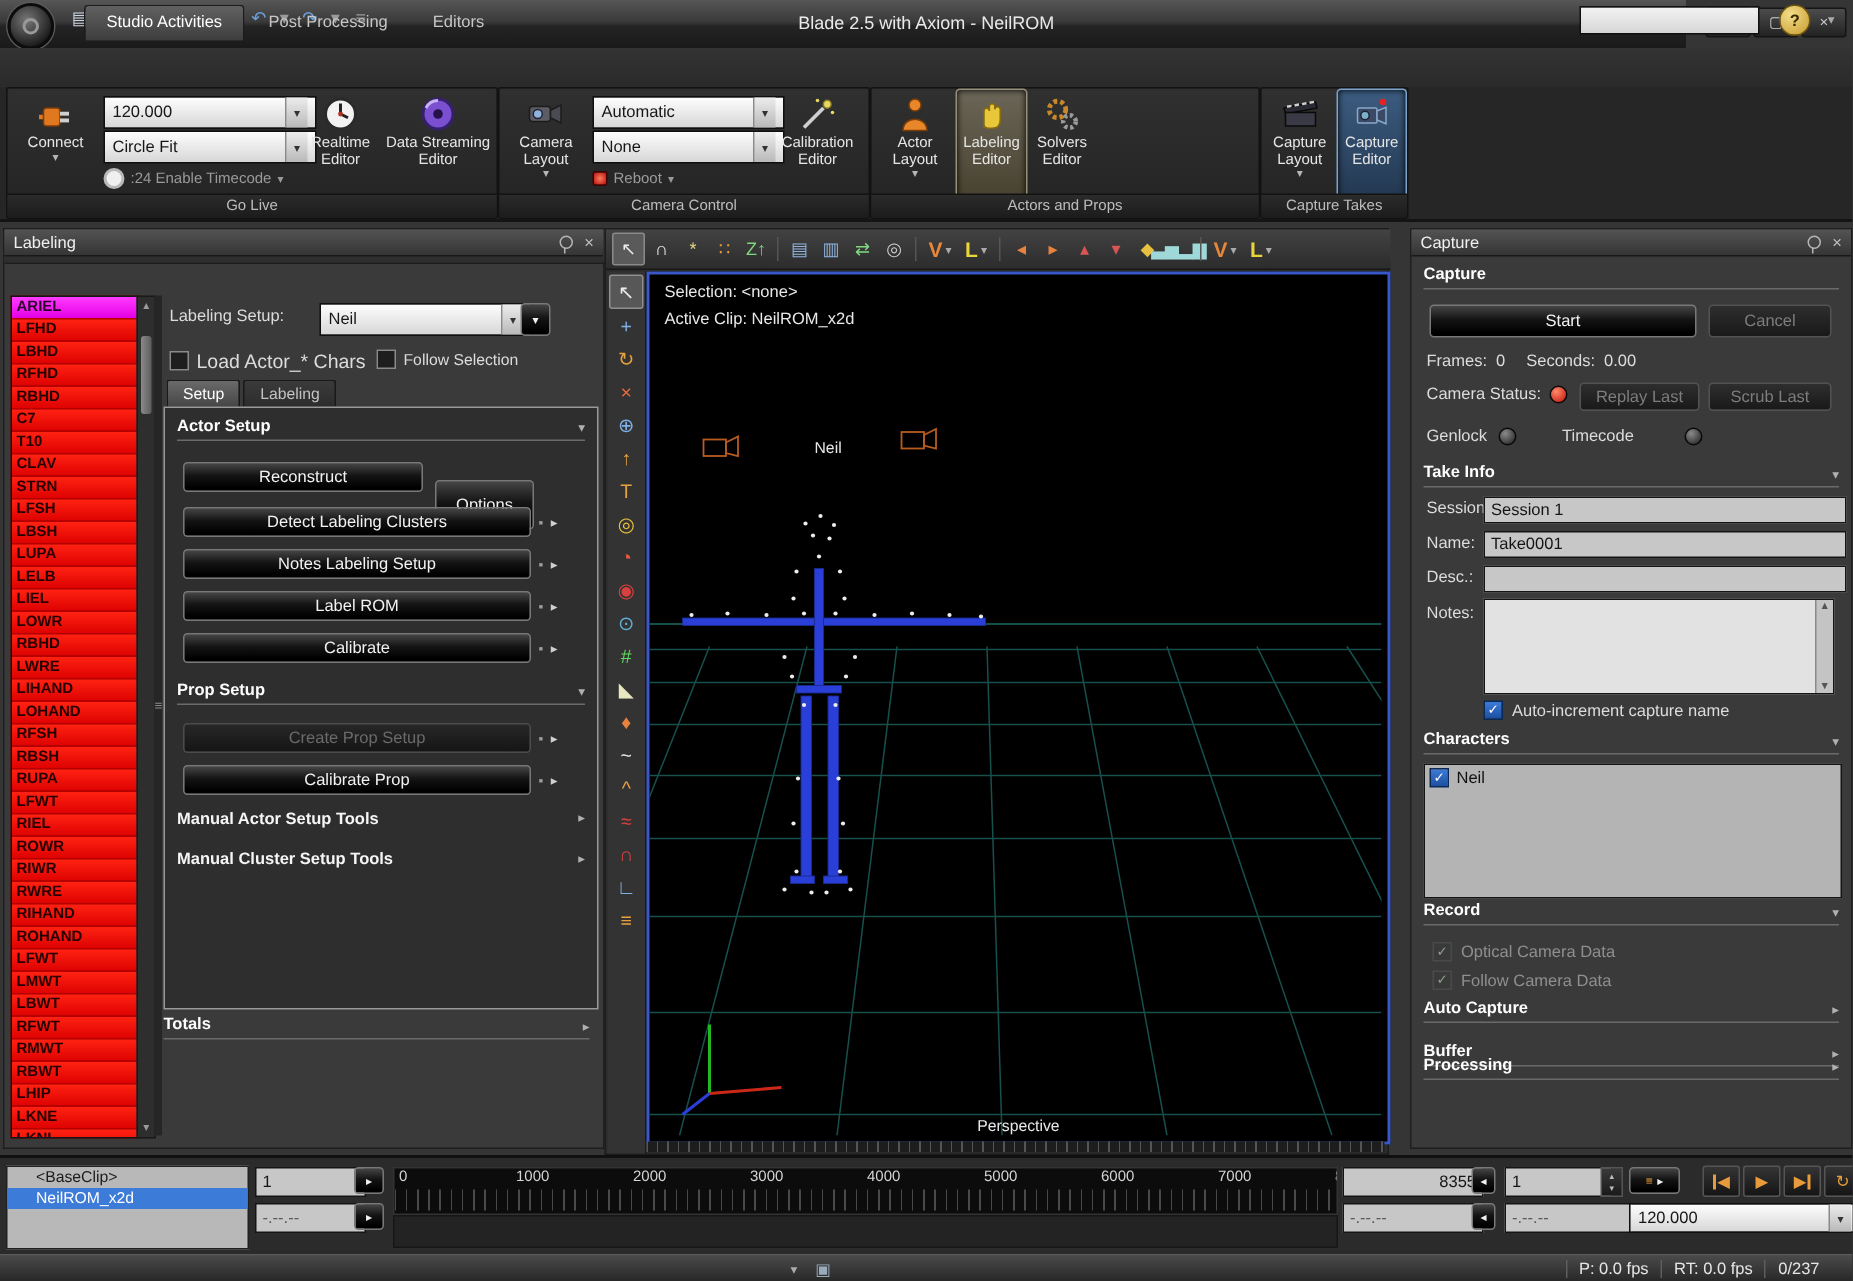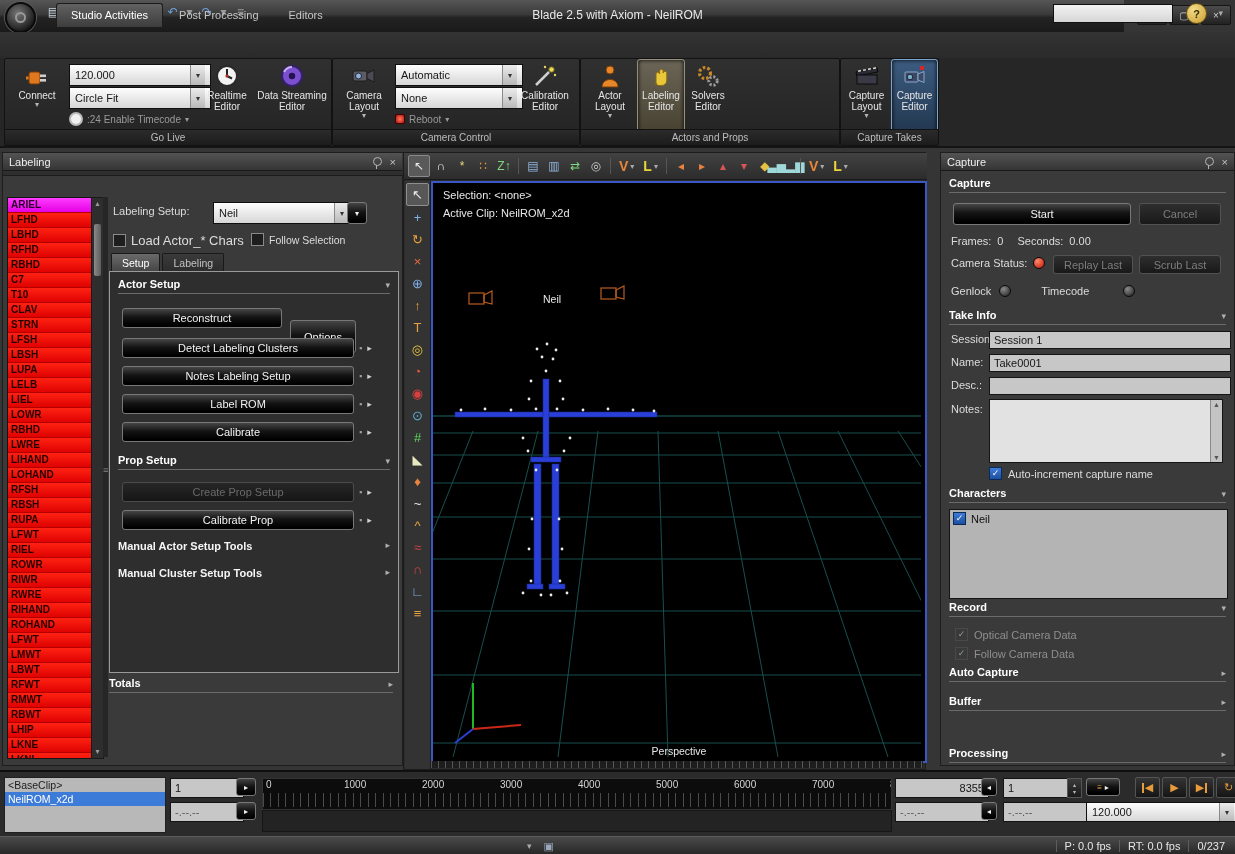--- a/index.html
+++ b/index.html
@@ -106,21 +106,21 @@
   .crow{position:absolute;display:flex;align-items:center;gap:6px;color:#dcdcdc}
   .cfield{position:absolute;height:16px}
   #notes{left:48px;top:246px;width:232px;height:62px;background:#e2e2e2;border:1px solid #141414}
   #notes .nscroll{position:absolute;right:0;top:0;bottom:0;width:11px;background:#c4c4c4;border-left:1px solid #8a8a8a;display:flex;flex-direction:column;justify-content:space-between;align-items:center;color:#555;font-size:7px;padding:1px 0}
   #charbox{left:8px;top:356px;width:277px;height:88px;background:#b4b4b4;border:1px solid #141414}
   .charitem{display:flex;align-items:center;gap:5px;padding:2px 3px;color:#101010;font-size:11px}
 
   
   #timeline{left:0;top:770px;width:1235px;height:64px;background:#2b2b2b;border-top:2px solid #101010}
   #cliplist{left:4px;top:5px;width:160px;height:54px;background:#b8b8b8;border:1px solid #202020;overflow:hidden}
-  .clip{height:14px;line-height:14px;font-size:10.5px;color:#1c1c1c;padding:0 3px}
+  .clip{height:14px;line-height:14px;font-size:10.5px;color:#1c1c1c;padding:0 19px}
   .clip.sel{background:#3d7bd8;color:#fff}
   .spinbtn{position:absolute;width:20px;height:18px;font-size:8px}
   #ruler{left:262px;top:6px;width:628px;height:30px;background:#0c0c0c;border:1px solid #333;overflow:hidden}
   #rulnums{display:flex;height:14px}
   .rulnum{width:75px;flex:none;color:#d5d5d5;font-size:10px;padding-left:3px}
   #rulticks{height:14px;background:repeating-linear-gradient(90deg,#4a4a4a 0 1px,transparent 1px 7.5px)}
   #trackarea{left:262px;top:38px;width:628px;height:20px;background:#232323;border:1px solid #161616}
   .pbtn{width:23px;height:19px;background:linear-gradient(#343434,#151515);border:1px solid #555;border-radius:2px;color:#e89b3a;display:flex;align-items:center;justify-content:center;font-size:11px;gap:1px}
   .pbtn .bar{width:2px;height:10px;background:#e89b3a}
 
@@ -752,21 +752,21 @@
     </div>
 
   <div class="sechead abs" style="left:8px;top:513px;width:277px">
     <span>Auto Capture</span>
     <span class="chev">▸</span>
   </div>
   <div class="sechead abs" style="left:8px;top:542px;width:277px">
     <span>Buffer</span>
     <span class="chev">▸</span>
   </div>
-  <div class="sechead abs" style="left:8px;top:594px;width:277px">
+  <div class="sechead abs" style="left:8px;top:551px;width:277px">
     <span>Processing</span>
     <span class="chev">▸</span>
   </div>
 </div>
 
 <div id="timeline" class="abs">
   <div id="cliplist" class="abs">
 
   <div class="clip">&lt;BaseClip&gt;</div>
       <div class="clip sel">NeilROM_x2d</div>
@@ -834,14 +834,14 @@
 
 <div id="statusbar" class="abs">
   <span style="margin-left:527px;color:#aaa;font-size:9px">▾</span>
   <span style="margin-left:12px;color:#9ab">▣</span>
   <span style="margin-left:auto"></span>
   <span class="sep"></span>
   <span class="stxt">P: 0.0 fps</span>
   <span class="sep"></span>
   <span class="stxt">RT: 0.0 fps</span>
   <span class="sep"></span>
-  <span class="stxt" style="margin-right:10px">0/237</span>
+  <span class="stxt" style="margin-right:22px">0/237</span>
 </div>
 
 </body></html>

